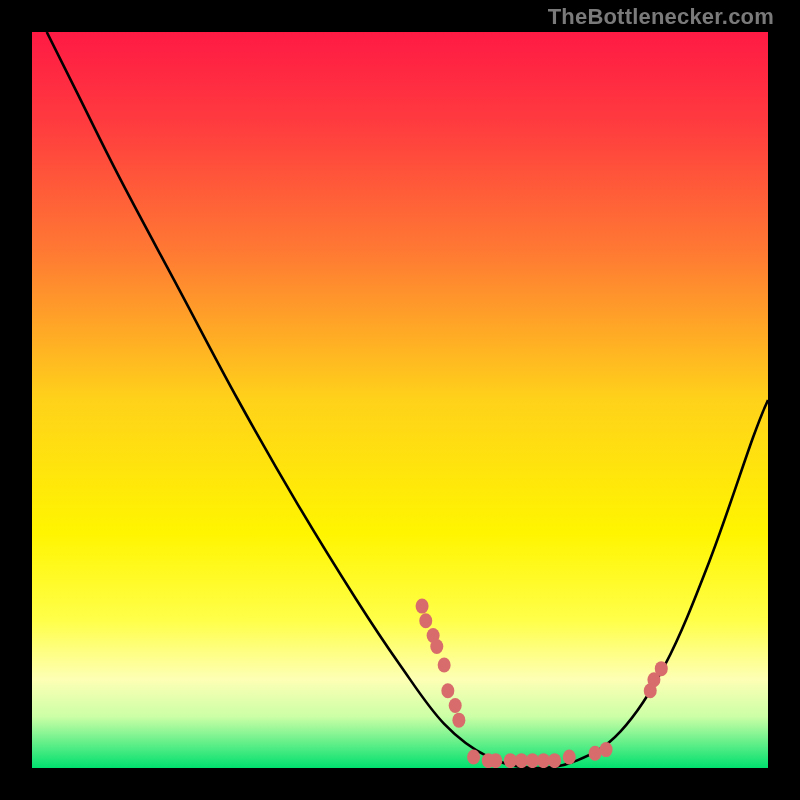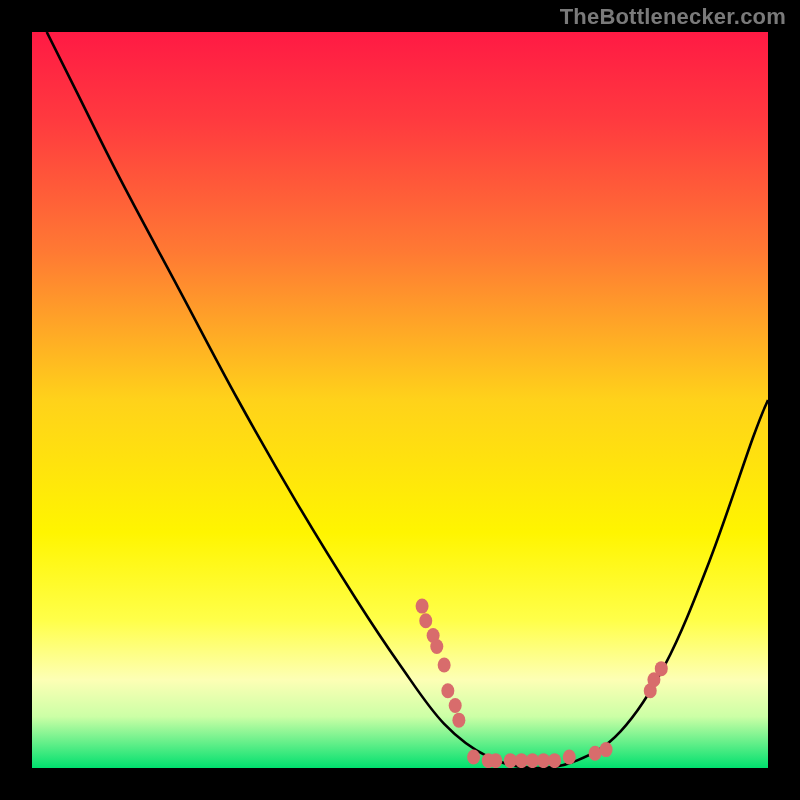--- a/index.html
+++ b/index.html
@@ -14,21 +14,21 @@
     position: absolute;
     left: 0;
     top: 0;
     width: 800px;
     height: 800px;
     background: #000;
   }
   .attribution {
     position: absolute;
     top: 4px;
-    right: 14px;
+    right: 26px;
     font-family: Arial, Helvetica, sans-serif;
     font-size: 22px;
     font-weight: 600;
     color: #7a7a7a;
     letter-spacing: 0.2px;
   }
   .plot {
     position: absolute;
     left: 32px;
     top: 32px;

